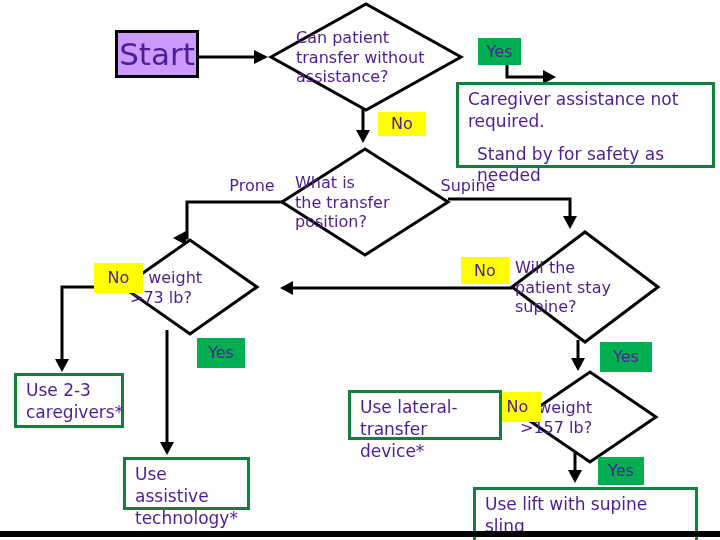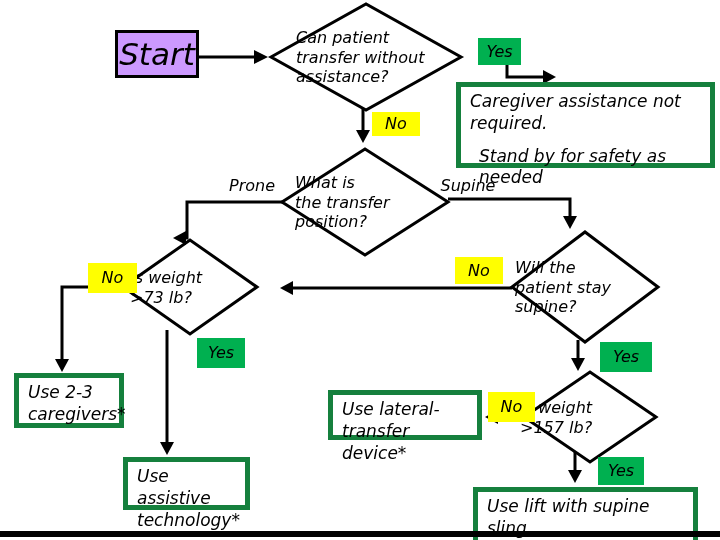--- a/index.html
+++ b/index.html
@@ -1,29 +1,29 @@
 <!DOCTYPE html>
 <html><head>
 <meta charset="utf-8">
 <style>
   html,body{margin:0;padding:0;}
   #canvas{
     position:relative;width:720px;height:540px;background:#ffffff;
-    overflow:hidden;font-family:"DejaVu Sans","Liberation Sans",sans-serif;color:#000000;font-style:italic;
+    overflow:hidden;font-family:"DejaVu Sans","Liberation Sans",sans-serif;color:#4c1d95;
   }
   #wires{position:absolute;left:0;top:0;z-index:1;}
   .node,.lbl,.txt{position:absolute;box-sizing:border-box;z-index:2;}
-  .box{background:#fff;border:5px solid #15803d;padding:4px 9px;font-size:17px;line-height:1.28;}
+  .box{background:#fff;border:3px solid #15803d;padding:4px 9px;font-size:17px;line-height:1.28;}
   .start{
     background:#cc99ff;border:3px solid #000;font-size:31px;line-height:1.0;
     display:flex;align-items:center;justify-content:center;
   }
   .lbl{display:flex;align-items:center;justify-content:center;font-size:16px;line-height:1;}
   .yes{background:#00b050;margin-left:16px;}
-  .no{background:#ffff00;}
+  .no{background:#ffff00;margin-left:6px;}
   .branch{font-size:16px;background:transparent;}
   .dtext{
     text-align:left;font-size:16px;line-height:1.22;z-index:2;
   }
   .ml{white-space:pre-line;}
   .para{margin:0 0 11px 0;}
   .para2{margin:9px;}
   #bottom-bar{position:absolute;left:0;top:531px;width:720px;height:6px;background:#000;z-index:3;}
 </style>
 </head>
@@ -108,21 +108,21 @@
 required.</p>
     <p class="para2 ml">Stand by for safety as needed</p>
   </div>
 
   <div class="node box ml" style="left:14px;top:373px;width:110px;height:55px;">Use 2-3
 caregivers*</div>
 
   <div class="node box ml" style="left:123px;top:457px;width:127px;height:53px;">Use assistive
 technology*</div>
 
-  <div class="node box ml" style="left:328px;top:390px;width:154px;height:50px;">Use lateral-
+  <div class="node box ml" style="left:348px;top:390px;width:154px;height:50px;">Use lateral-
 transfer device*</div>
 
   <div class="node box ml" style="left:473px;top:487px;width:225px;height:60px;">Use lift with supine sling
 or lateral-transfer device*</div>
 
   <div id="bottom-bar"></div>
 
 </div>
 
 </body></html>

